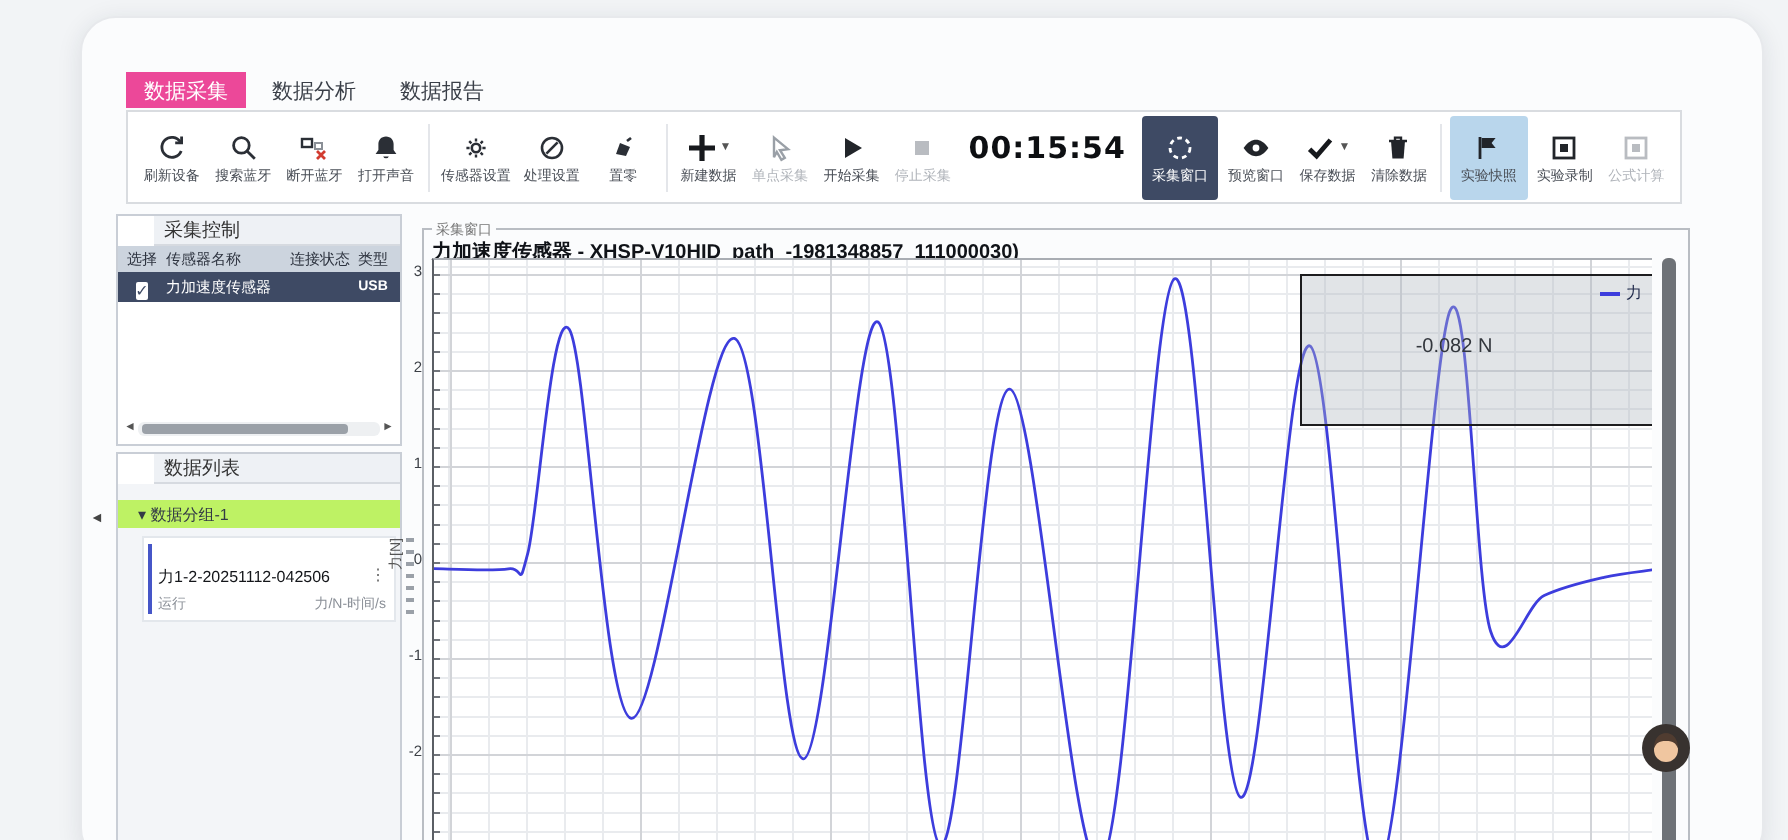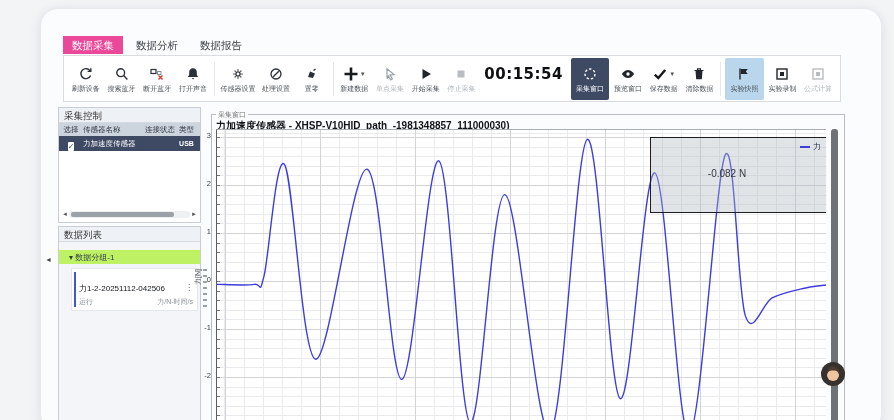--- a/index.html
+++ b/index.html
@@ -30,21 +30,21 @@
     margin:0 6px 10px 4px; font-family:"DejaVu Sans",sans-serif; }
   .titem.dark { background:#3e4a64; height:42px; }
   .titem.dark .tlabel { color:#fff; }
   .titem.lightblue { background:#b9d6ec; height:42px; }
   svg.ic { display:block; }
 
   
   .panel { position:absolute; left:17px; width:143px; background:#fff;
     border:1px solid #c9ced6; }
   .panel-hd { height:15px; background:#eef1f5; border-bottom:1px solid #d6dae0;
-    font-size:9.5px; color:#333; padding:2px 5px; line-height:11px; }
+    font-size:9.5px; color:#333; padding:2px 5px; line-height:11px;margin-left:18px; }
   .ctrl { top:98px; height:116px; }
   .tbl-hd { display:flex; background:#ccd4de; height:13px; align-items:center; }
   .tbl-hd span { font-size:7.5px; color:#2e3440; }
   .c0{width:24px; text-align:center;} .c1{width:56px;} .c2{width:36px; text-align:right;} .c3{width:23px; text-align:center;}
   .tbl-row { display:flex; background:#3e4a64; height:15px; align-items:center; color:#fff; }
   .tbl-row .c1 { font-size:7.5px; }
   .cbx { width:9px; height:9px; background:#fff; border-radius:1px; margin:0 auto;
     font-size:8px; line-height:9px; color:#3e4a64; text-align:center; font-weight:bold; }
   .dot { width:7px; height:7px; border-radius:50%; background:#1fb547; margin:0 auto; }
   .usb { font-size:7px; font-weight:bold; }

